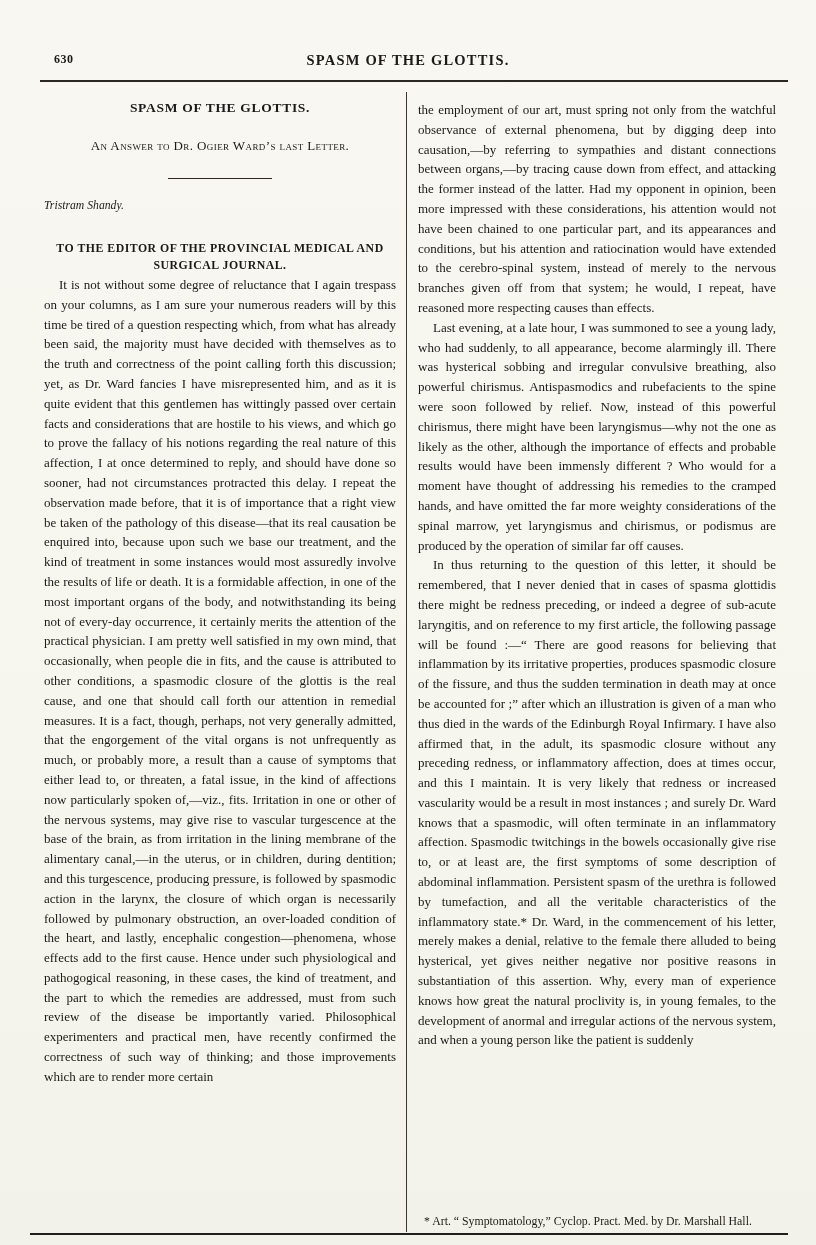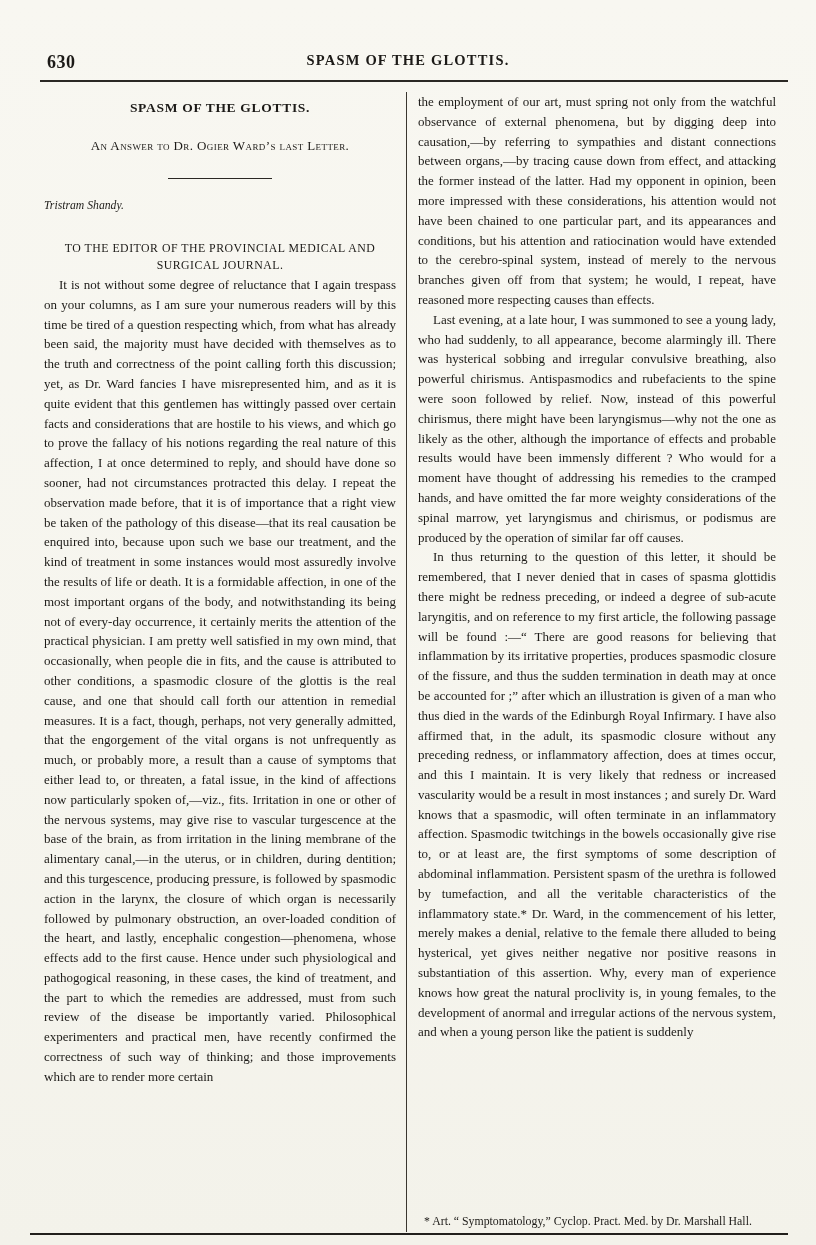--- a/index.html
+++ b/index.html
@@ -11,22 +11,22 @@
   .page {
     position: relative;
     width: 816px; height: 1245px;
     background: linear-gradient(180deg, #f8f7f1 0%, #f6f5ee 60%, #f3f2ea 100%);
     color: #1c1a17;
     overflow: hidden;
   }
 
   
   .page-number {
-    position: absolute; top: 52px; left: 47px;
-    font-size: 18px; font-weight: bold; letter-spacing: 0.5px;
+    position: absolute; top: 52px; left: 54px;
+    font-size: 12px; font-weight: bold; letter-spacing: 0.5px;
   }
   .running-title {
     position: absolute; top: 52px; left: 0; width: 100%;
     text-align: center; font-size: 14.5px; font-weight: bold;
     letter-spacing: 1.2px;
   }
   .header-rule {
     position: absolute; top: 80px; left: 40px; width: 748px; height: 2px;
     background: #2b2824;
   }
@@ -58,33 +58,33 @@
   .epigraph {
     font-size: 11.7px; line-height: 15.6px; text-align: justify;
     margin-top: 2px;
   }
   .epigraph-attr {
     text-align: left; font-style: italic; font-size: 11.7px;
     margin-top: 3px; padding-right: 22px;
   }
   .address {
     text-align: center; font-size: 11.8px; letter-spacing: 0.5px;
-    line-height: 17px; margin-top: 28px;
+    line-height: 17px; margin-top: 28px; font-weight: bold;
   }
   .salutation {
     font-size: 13.2px; font-variant: small-caps; margin-top: 7px;
     text-indent: 26px;
   }
 
   
   .body-text {
     font-size: 13px; line-height: 19.8px; text-align: justify;
   }
   .body-text p { margin: 0; text-indent: 15px; }
-  .body-text p.no-indent { text-indent: 0; }
+  .body-text p.no-indent { text-indent: 0; margin-top: 8px; }
   .col-left .body-text { margin-top: 1px; }
 
   
   .footnote {
     position: absolute; left: 0; right: 2px; bottom: 2px;
     font-size: 11.8px; line-height: 15.6px; text-align: justify;
     text-indent: 6px;
     font-family: Liberation Serif, serif;
   }
 

